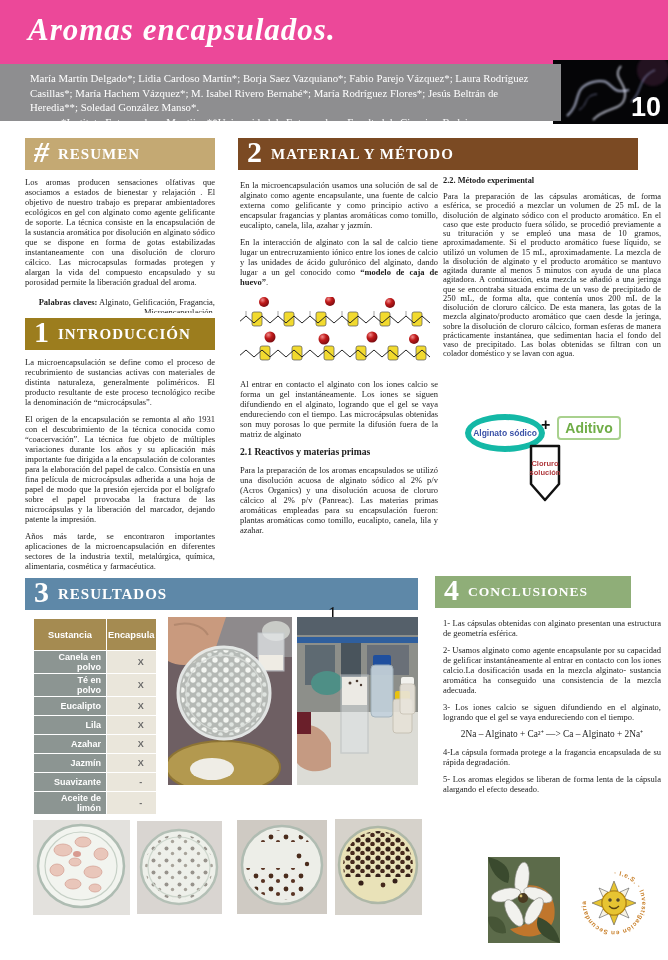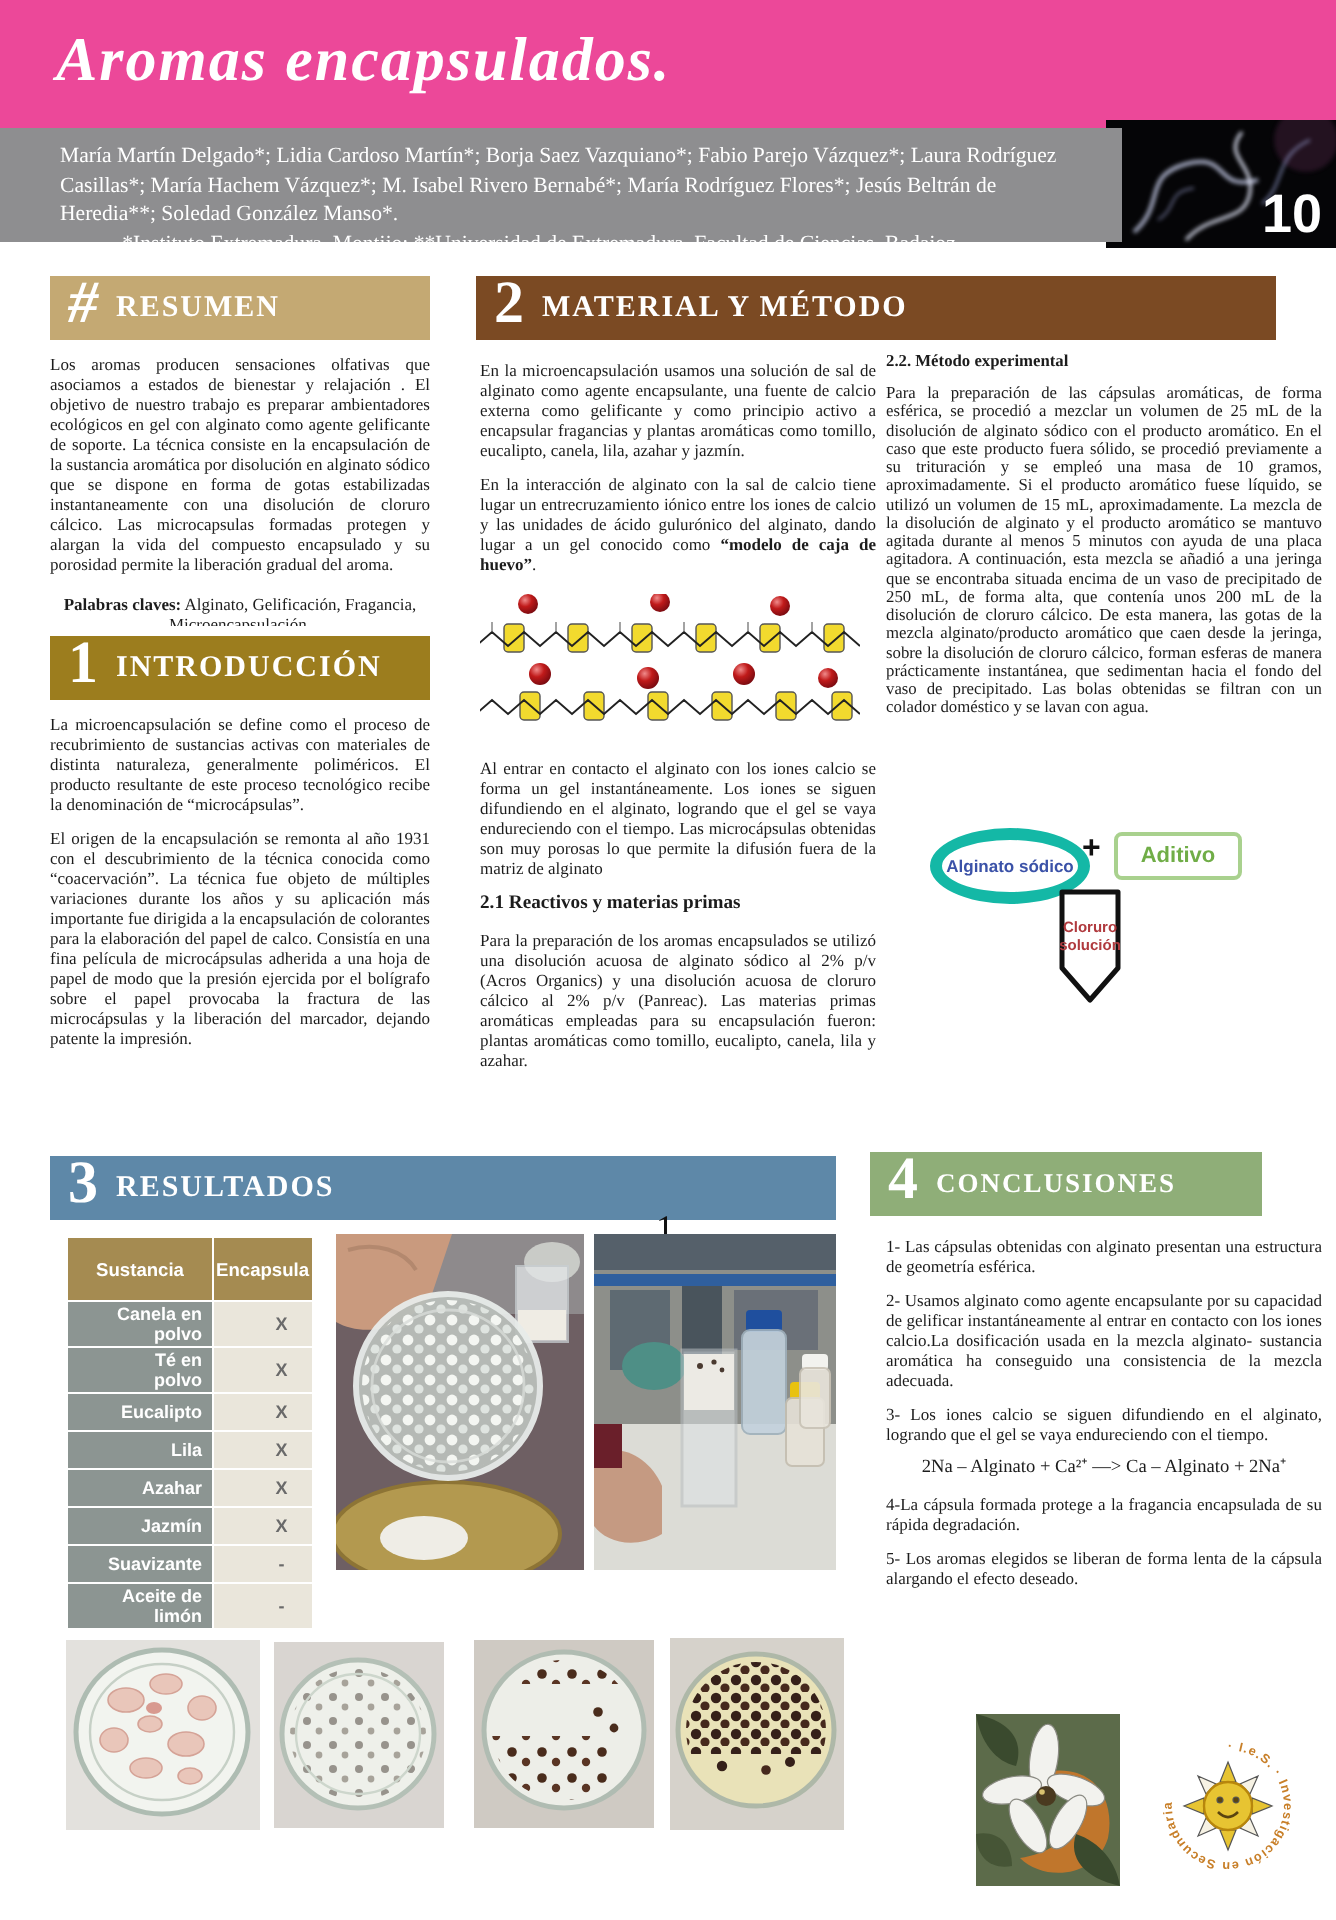--- a/index.html
+++ b/index.html
@@ -22,36 +22,36 @@
   .b-res{left:25px;top:138px;width:190px;background:#c4a973;}
   .b-int{left:25px;top:318px;width:190px;background:#9c7d1e;}
   .b-mat{left:238px;top:138px;width:400px;background:#7b4a23;}
   .b-rdo{left:25px;top:578px;width:393px;background:#5e88a8;}
   .b-con{left:435px;top:576px;width:196px;background:#8fae78;}
   .b-con .ttl{font-size:13.5px;}
   
   .txt{position:absolute;font-size:8.5px;line-height:1.18;text-align:justify;overflow:hidden;}
   .txt p{margin:0 0 7px 0;}
   .col-res{left:25px;top:177px;width:190px;height:136px;}
-  .col-res .kw{margin-top:10px;text-align:center;}
+  .col-res .kw{margin-top:10px;text-align:right;}
   .col-int{left:25px;top:357px;width:190px;height:220px;}
   .col-mid{left:240px;top:180px;width:198px;height:396px;}
   .col-22{left:443px;top:176px;width:218px;height:232px;}
   .col-22 p{font-size:8.4px;line-height:1.1;}
   .col-con{left:443px;top:618px;width:218px;height:180px;}
   .subttl{font-weight:bold;font-size:9.6px;margin:0 0 4px 0;text-align:left;}
   .eq{text-align:center;font-size:9.3px;margin:4px 0 7px 0 !important;}
   .diagram-wrap{margin:10px 0 12px 0;}
   
   .flow{position:absolute;left:443px;top:412px;width:218px;height:125px;font-family:"Liberation Sans",sans-serif;}
   .fl-ell{position:absolute;left:22px;top:2px;width:68px;height:26px;border:6px solid #14b8a6;border-radius:50%;
           display:flex;align-items:center;justify-content:center;color:#3b52a8;font-weight:bold;font-size:8.5px;}
   .fl-plus{position:absolute;left:98px;top:4px;font-weight:bold;font-size:16px;color:#111;}
   .fl-box2{position:absolute;left:114px;top:4px;width:60px;height:20px;border:2px solid #a9d18e;border-radius:4px;
-          display:flex;align-items:center;justify-content:center;color:#70ad47;font-weight:bold;font-size:11px;background:#fff;}
+          display:flex;align-items:center;justify-content:center;color:#70ad47;font-weight:bold;font-size:14px;background:#fff;}
   .fl-arrow{position:absolute;left:85px;top:32px;width:34px;height:60px;}
   .fl-cat{position:absolute;left:79px;top:48px;width:46px;text-align:center;color:#b03a3e;font-weight:bold;font-size:7.5px;line-height:1.15;}
   .fl-prod{position:absolute;left:44px;top:96px;width:116px;height:20px;border:2.5px solid #b45f5f;border-radius:11px;
           display:flex;align-items:center;justify-content:center;color:#9e3a38;font-weight:bold;font-size:8.5px;}
   
   .lbl1{position:absolute;left:328px;top:604px;font:18px "Liberation Serif",serif;color:#111;}
   table.res{position:absolute;left:33px;top:618px;width:123px;border-collapse:collapse;
             font-family:"Liberation Sans",sans-serif;font-size:9px;font-weight:bold;}
   table.res th{background:#a58b51;color:#fff;height:29px;border:1px solid #fff;text-align:center;font-size:9.3px;}
   table.res td{height:16px;border:1px solid #fff;padding-left:20px;}
@@ -100,20 +100,21 @@
     <p class="kw"><b>Palabras claves:</b><span> Alginato, Gelificación, Fragancia, Microencapsulación.</span></p>
   </div>
 
   <div class="band b-int">
     <span class="num">1</span>
     <span class="ttl">INTRODUCCIÓN</span>
   </div>
   <div class="txt col-int">
     <p>La microencapsulación se define como el proceso de recubrimiento de sustancias activas con materiales de distinta naturaleza, generalmente poliméricos. El producto resultante de este proceso tecnológico recibe la denominación de “microcápsulas”.</p>
     <p>El origen de la encapsulación se remonta al año 1931 con el descubrimiento de la técnica conocida como “coacervación”. La técnica fue objeto de múltiples variaciones durante los años y su aplicación más importante fue dirigida a la encapsulación de colorantes para la elaboración del papel de calco. Consistía en una fina película de microcápsulas adherida a una hoja de papel de modo que la presión ejercida por el bolígrafo sobre el papel provocaba la fractura de las microcápsulas y la liberación del marcador, dejando patente la impresión.</p>
+    <p>Años más tarde, se encontraron importantes aplicaciones de la microencapsulación en diferentes sectores de la industria textil, metalúrgica, química, alimentaria, cosmética y farmacéutica.</p>
   </div>
 
   <div class="band b-mat">
     <span class="num">2</span>
     <span class="ttl">MATERIAL Y MÉTODO</span>
   </div>
 
   <div class="txt col-mid">
     <p>En la microencapsulación usamos una solución de sal de alginato como agente encapsulante, una fuente de calcio externa como gelificante y como principio activo a encapsular fragancias y plantas aromáticas como tomillo, eucalipto, canela, lila, azahar y jazmín.</p>
     <p><span>En la interacción de alginato con la sal de calcio tiene lugar un entrecruzamiento iónico entre los iones de calcio y las unidades de ácido gulurónico del alginato, dando lugar a un gel conocido como </span><b>“modelo de caja de huevo”</b><span>.</span></p>

